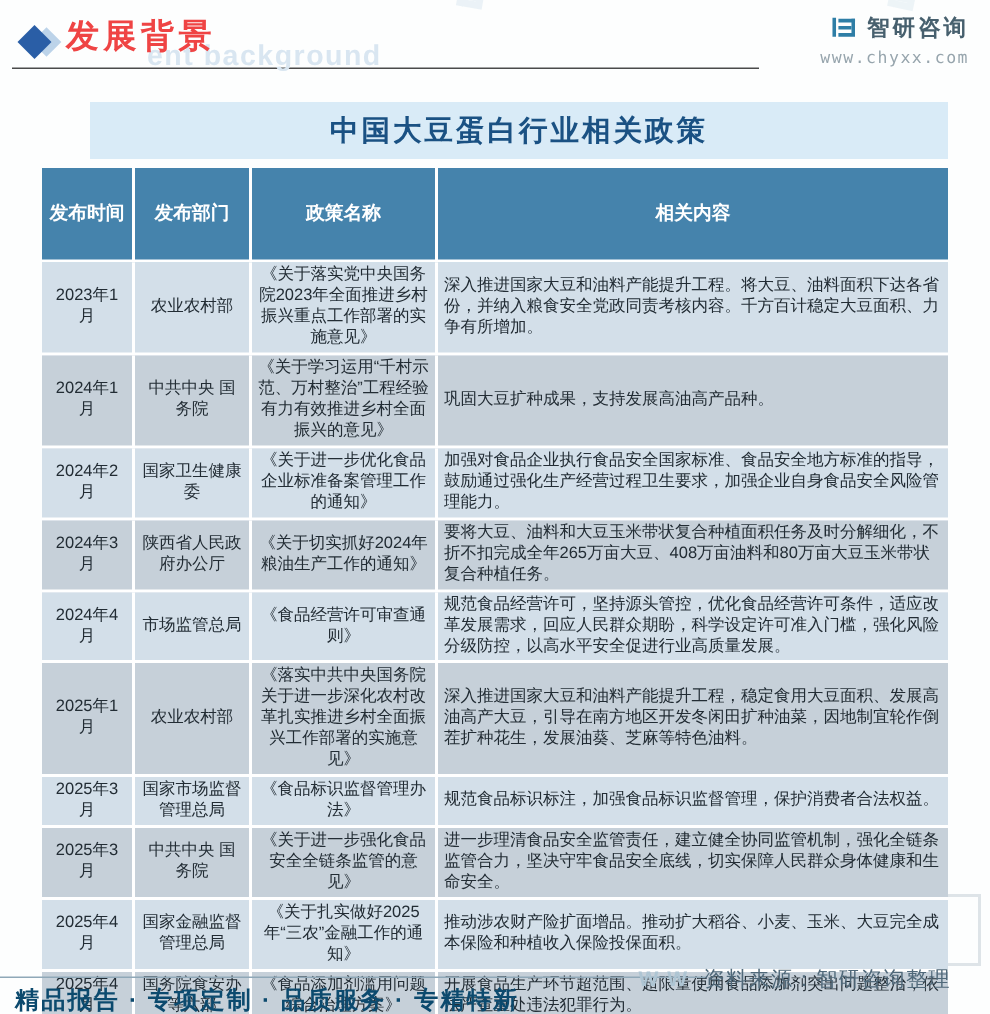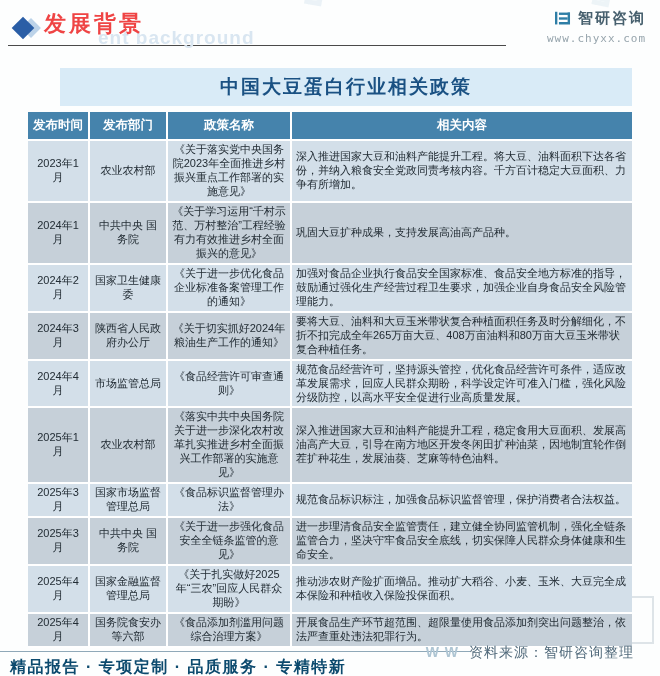--- a/index.html
+++ b/index.html
@@ -43,21 +43,21 @@
     background:#d9ebf7;display:flex;align-items:center;justify-content:center;margin-left:32px;
   }
   .banner-title{font-size:19px;font-weight:bold;color:#1a5183;letter-spacing:2px;}
   
   .policy-table{
     position:absolute;top:112px;left:28px;right:28px;
     border-collapse:separate;border-spacing:0;width:604px;table-layout:fixed;
   }
   .policy-table th{
     background:#4583ac;color:#fff;font-size:12.5px;font-weight:bold;
-    padding:5px 2px;border-right:2px solid #fff;border-bottom:2px solid #fff;
+    padding:22px 2px;border-right:2px solid #fff;border-bottom:2px solid #fff;
   }
   .policy-table th:last-child,.policy-table td:last-child{border-right:none;}
   .policy-table td{
     font-size:11px;line-height:1.27;padding:2px 4px;vertical-align:middle;
     border-right:2px solid #fff;border-bottom:2px solid #fff;color:#222c34;
   }
   .policy-table tbody tr:nth-child(odd) td{background:#d3dfe9;}
   .policy-table tbody tr:nth-child(even) td{background:#c6d0d9;}
   .c-date,.c-dept,.c-policy{text-align:center;}
   .c-content{text-align:left;margin-top:44px;}
@@ -200,21 +200,21 @@
   <tr>
     <td class="c-date">2025年3月</td>
     <td class="c-dept">中共中央 国务院</td>
     <td class="c-policy">《关于进一步强化食品安全全链条监管的意见》</td>
     <td class="c-content">进一步理清食品安全监管责任，建立健全协同监管机制，强化全链条监管合力，坚决守牢食品安全底线，切实保障人民群众身体健康和生命安全。</td>
   </tr>
 
   <tr>
     <td class="c-date">2025年4月</td>
     <td class="c-dept">国家金融监督管理总局</td>
-    <td class="c-policy">《关于扎实做好2025年“三农”回应人民群众期盼》</td>
+    <td class="c-policy">《关于扎实做好2025年“三农”金融工作的通知》</td>
     <td class="c-content">推动涉农财产险扩面增品。推动扩大稻谷、小麦、玉米、大豆完全成本保险和种植收入保险投保面积。</td>
   </tr>
 
   <tr>
     <td class="c-date">2025年4月</td>
     <td class="c-dept">国务院食安办等六部</td>
     <td class="c-policy">《食品添加剂滥用问题综合治理方案》</td>
     <td class="c-content">开展食品生产环节超范围、超限量使用食品添加剂突出问题整治，依法严查重处违法犯罪行为。</td>
   </tr>
 

